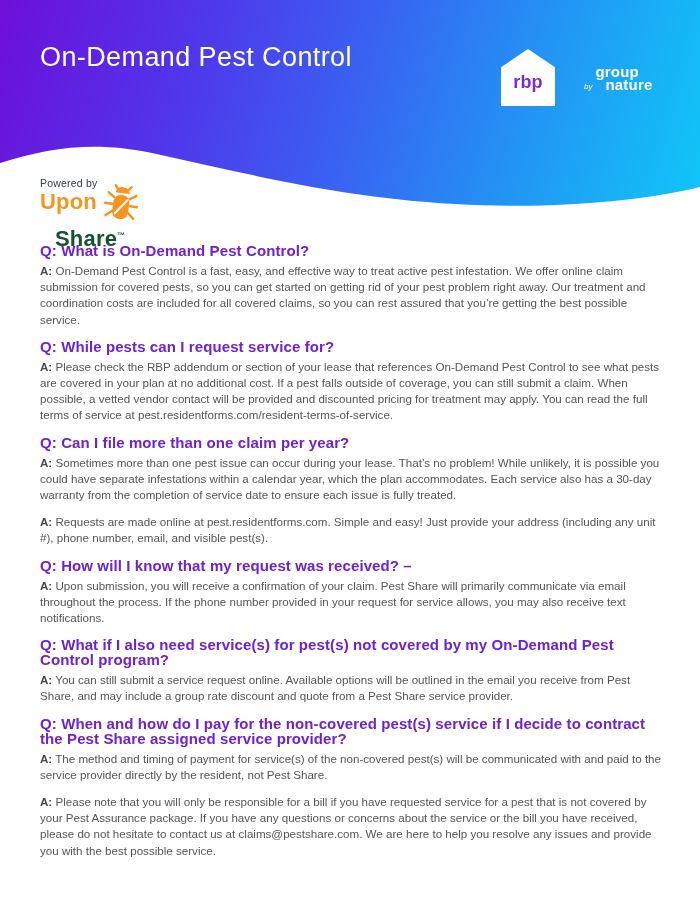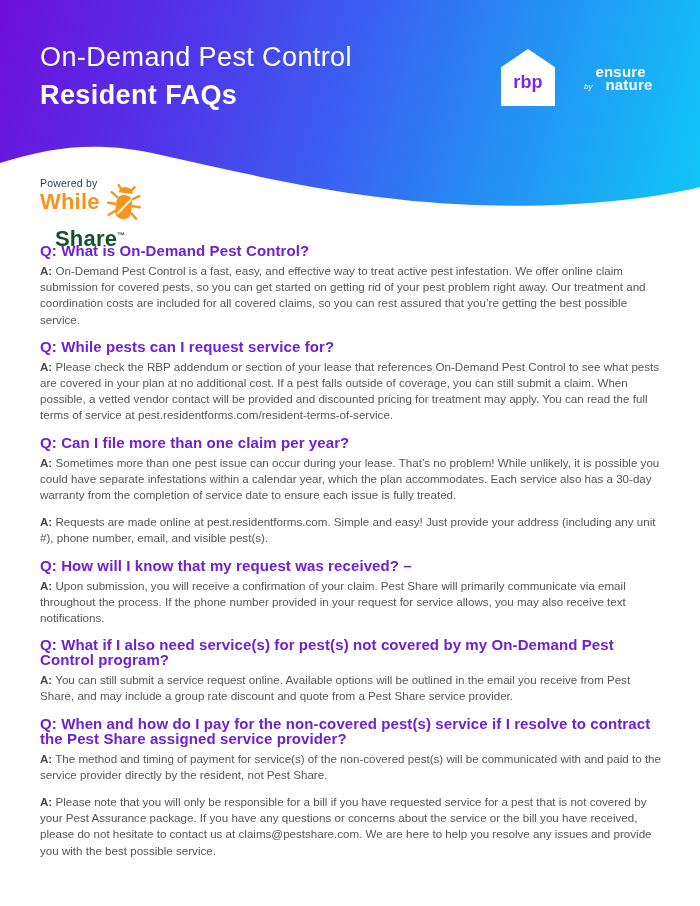--- a/index.html
+++ b/index.html
@@ -60,47 +60,46 @@
   .answer-prefix { color:#47484c; font-weight:700; }
 </style>
 </head>
 <body>
 
 <div class="page">
 
   <header class="banner">
     <div class="titles">
       <div class="title-line1">On-Demand Pest Control</div>
-      <div class="title-line2">Resident FAQs</div>
     </div>
 
     <div class="brand">
       <div class="rbp-badge">
         <span class="rbp-diamond"></span>
         <span class="rbp-house"></span>
         <span class="rbp-text">rbp</span>
       </div>
       <div class="sn">
         <span class="sn-by">by</span>
         <span class="sn-lines">
-          <div>ensure</div>
+          <div>group</div>
           <div class="sn-line2">nature</div>
         </span>
       </div>
     </div>
 
     <svg class="banner-wave" viewBox="0 0 700 240" preserveAspectRatio="none">
       <path d="M0,163 C50,147 96,141 152,153 C245,173 335,197 455,204 C555,210 648,200 700,187 L700,240 L0,240 Z" fill="#ffffff"></path>
     </svg>
   </header>
 
   <div class="powered">
     <div class="powered-label">Powered by</div>
     <div class="ps-row">
-      <span class="ps-pest">While</span>
+      <span class="ps-pest">Upon</span>
       <svg class="ps-bug" width="38" height="42" viewBox="0 0 38 42">
         <g transform="rotate(8 19 21)" stroke="#f7941d" stroke-width="2.4" stroke-linecap="round" fill="none">
           <line x1="11" y1="14" x2="5" y2="10"></line>
           <line x1="10" y1="21" x2="3" y2="21"></line>
           <line x1="11" y1="28" x2="5" y2="33"></line>
           <line x1="27" y1="14" x2="33" y2="10"></line>
           <line x1="28" y1="21" x2="35" y2="21"></line>
           <line x1="27" y1="28" x2="33" y2="33"></line>
           <line x1="15" y1="7" x2="11" y2="2"></line>
           <line x1="23" y1="7" x2="27" y2="2"></line>
@@ -142,21 +141,21 @@
       <h3>Q: How will I know that my request was received? –</h3>
       <p><strong class="answer-prefix">A:</strong> <span>Upon submission, you will receive a confirmation of your claim. Pest Share will primarily communicate via email throughout the process. If the phone number provided in your request for service allows, you may also receive text notifications.</span></p>
     </section>
 
     <section class="faq">
       <h3>Q: What if I also need service(s) for pest(s) not covered by my On-Demand Pest Control program?</h3>
       <p><strong class="answer-prefix">A:</strong> <span>You can still submit a service request online. Available options will be outlined in the email you receive from Pest Share, and may include a group rate discount and quote from a Pest Share service provider.</span></p>
     </section>
 
     <section class="faq">
-      <h3>Q: When and how do I pay for the non-covered pest(s) service if I resolve to contract the Pest Share assigned service provider?</h3>
+      <h3>Q: When and how do I pay for the non-covered pest(s) service if I decide to contract the Pest Share assigned service provider?</h3>
       <p><strong class="answer-prefix">A:</strong> <span>The method and timing of payment for service(s) of the non-covered pest(s) will be communicated with and paid to the service provider directly by the resident, not Pest Share.</span></p>
     </section>
 
     <section class="faq">
       <p><strong class="answer-prefix">A:</strong> <span>Please note that you will only be responsible for a bill if you have requested service for a pest that is not covered by your Pest Assurance package. If you have any questions or concerns about the service or the bill you have received, please do not hesitate to contact us at claims@pestshare.com. We are here to help you resolve any issues and provide you with the best possible service.</span></p>
     </section>
 
   </main>
 </div>
 

